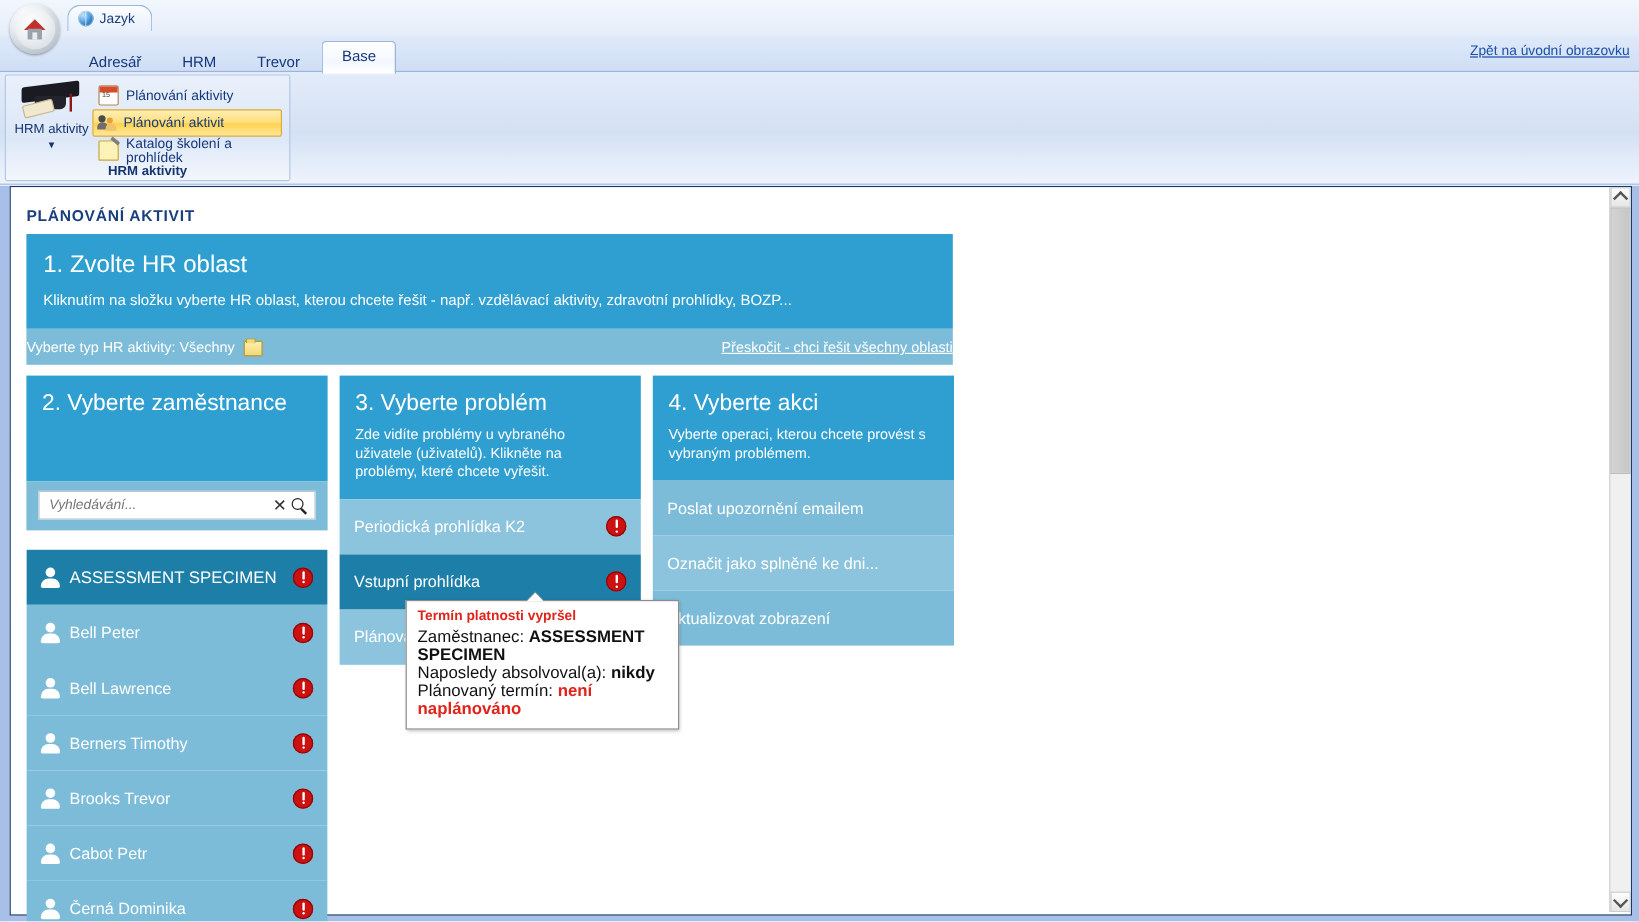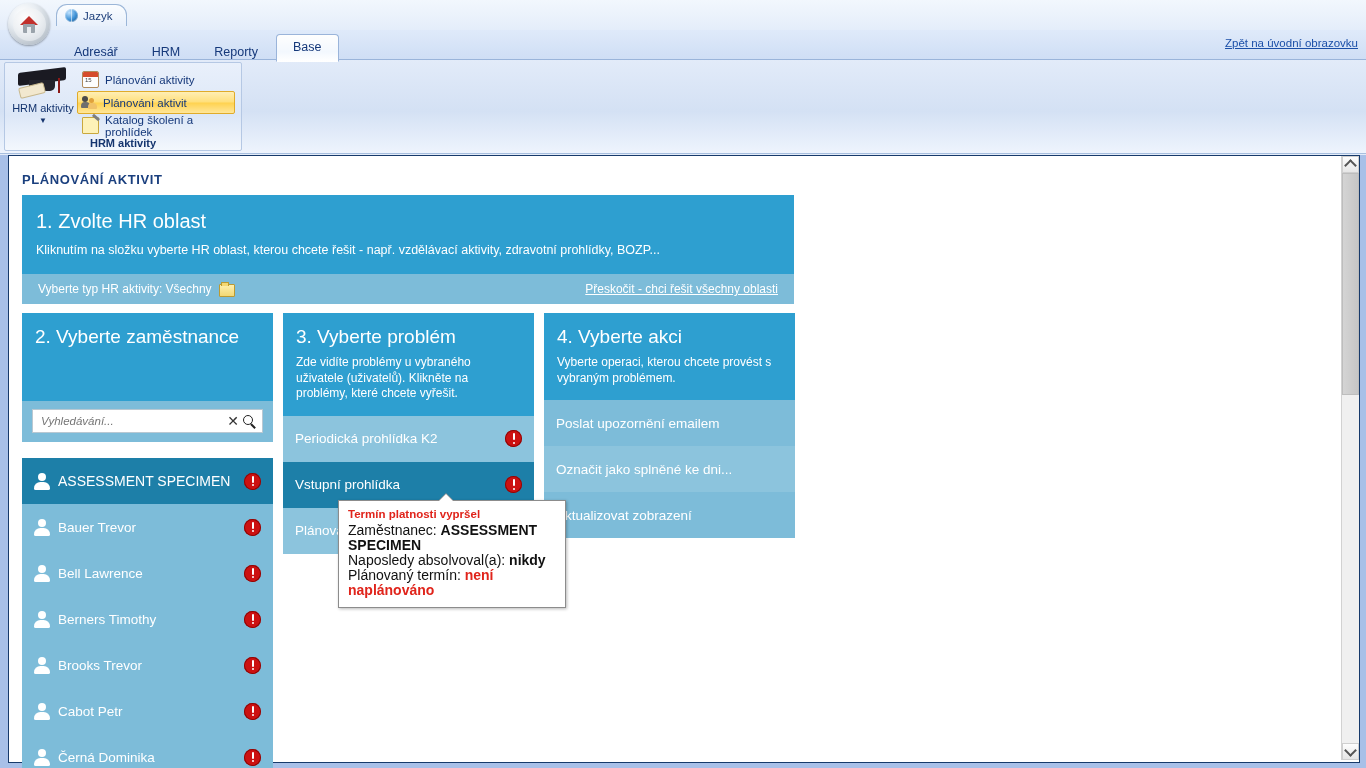--- a/index.html
+++ b/index.html
@@ -101,21 +101,21 @@
 
   .page-title{position:absolute;left:22px;top:172px;font-size:13px;font-weight:bold;
      letter-spacing:.6px;color:#1a3f7e;}
 
   
   .card1{position:absolute;left:22px;top:195px;width:772px;}
   .card1 .top{background:#2e9fd0;padding:14px 24px 16px 14px;}
   .card1 h2{margin:0;font-size:20px;font-weight:400;color:#ffffff;line-height:24px;}
   .card1 .desc{margin-top:9px;font-size:12.5px;color:#ffffff;line-height:16px;}
   .card1 .bar{background:#7dbcd9;height:30px;display:flex;align-items:center;
-     padding:0 16px;justify-content:space-between;}
+     padding:0 0;justify-content:space-between;}
   .card1 .bar .left{display:flex;align-items:center;gap:7px;font-size:12px;color:#ffffff;}
   .folder{width:14px;height:12px;position:relative;display:inline-block;}
   .folder:before{content:"";position:absolute;left:0;top:1px;width:14px;height:11px;
      background:linear-gradient(to bottom,#fdf0b0 0%,#f4d873 100%);border:1px solid #bb9a32;border-radius:1px;}
   .folder:after{content:"";position:absolute;left:2px;top:-1px;width:6px;height:3px;
      background:#f4d873;border:1px solid #bb9a32;border-bottom:none;border-radius:1px 1px 0 0;}
   .card1 .bar a{font-size:12px;color:#ffffff;text-decoration:underline;cursor:pointer;}
 
   
   .cards{position:absolute;left:22px;top:313px;display:flex;gap:10px;}
@@ -200,21 +200,21 @@
     <div class="lang-tab">
       <span class="globe"></span>
       <span>Jazyk</span>
     </div>
   </div>
 
   <div class="tabstrip">
     <div class="tabs">
       <div class="tab">Adresář</div>
       <div class="tab">HRM</div>
-      <div class="tab">Reporty</div>
+      <div class="tab">Trevor</div>
       <div class="tab active">Base</div>
     </div>
     <div class="backlink">Zpět na úvodní obrazovku</div>
   </div>
 
   <div class="ribbon">
     <div class="rgroup">
 
       <div class="biglaunch">
         <div class="cap">
@@ -343,21 +343,21 @@
           <span class="bd"></span>
         </span>
       <span class="nm">ASSESSMENT SPECIMEN</span>
       <span class="excl"></span>
     </div>
     <div class="row emp light">
       <span class="avatar">
           <span class="hd"></span>
           <span class="bd"></span>
         </span>
-      <span class="nm">Bauer Trevor</span>
+      <span class="nm">Bell Peter</span>
       <span class="excl"></span>
     </div>
     <div class="row emp light">
       <span class="avatar">
           <span class="hd"></span>
           <span class="bd"></span>
         </span>
       <span class="nm">Bell Lawrence</span>
       <span class="excl"></span>
     </div>

